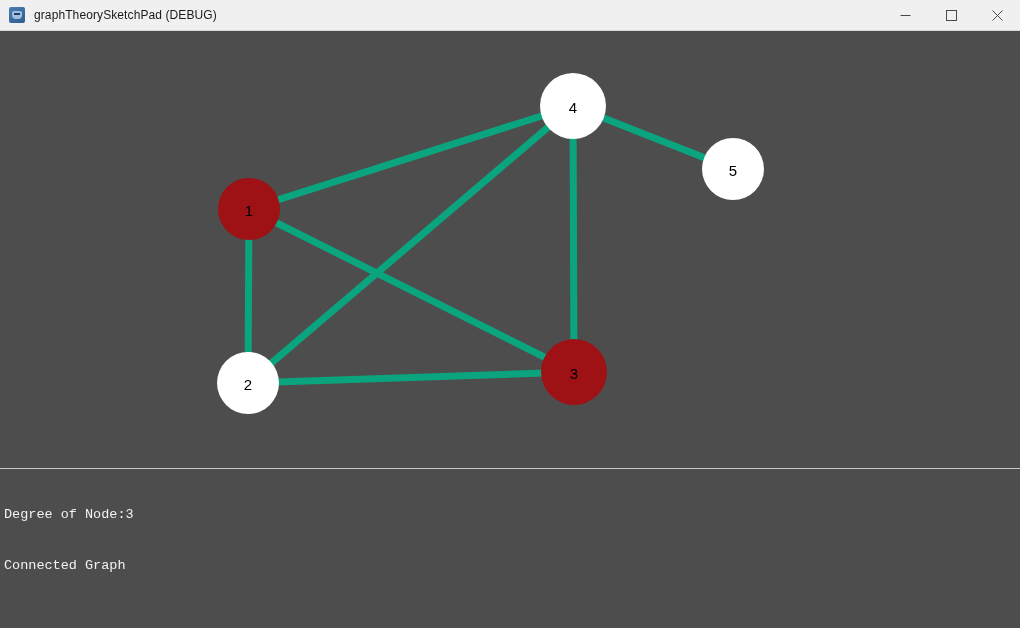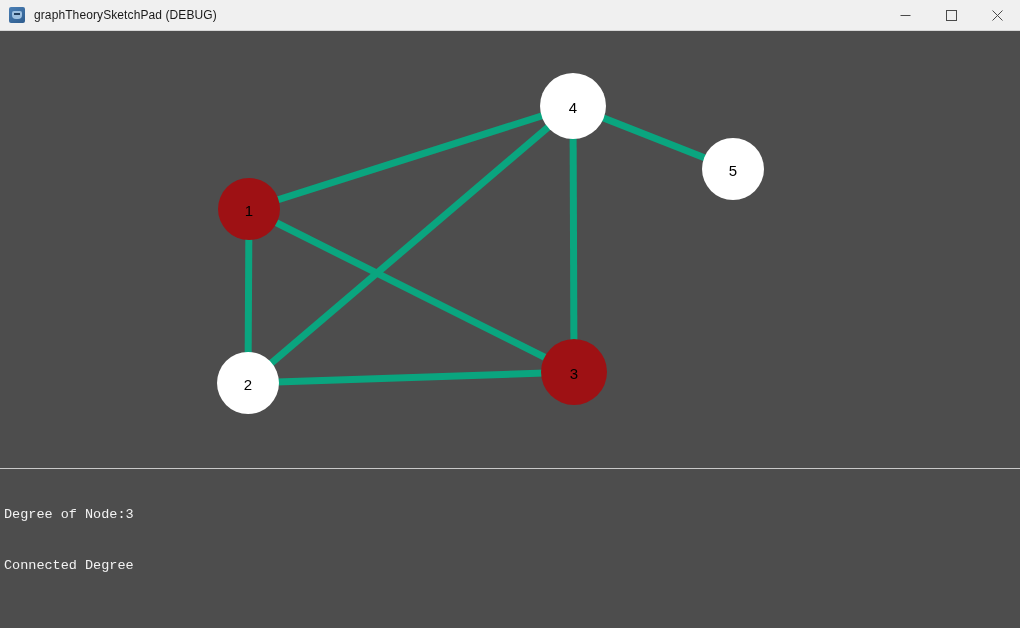--- a/index.html
+++ b/index.html
@@ -165,18 +165,18 @@
         </g>
     </svg>
   </div>
 
   <div id="hr-sep"></div>
 
   <div id="bottom">
 
     <div id="info-text">
       <span class="hdr"><span>Degree of Node:</span><span>3</span></span>
-      <span class="hdr">Connected Degree</span>
+      <span class="hdr">Connected Graph</span>
       
     </div>
 
   </div>
 </div>
 
 </body></html>

